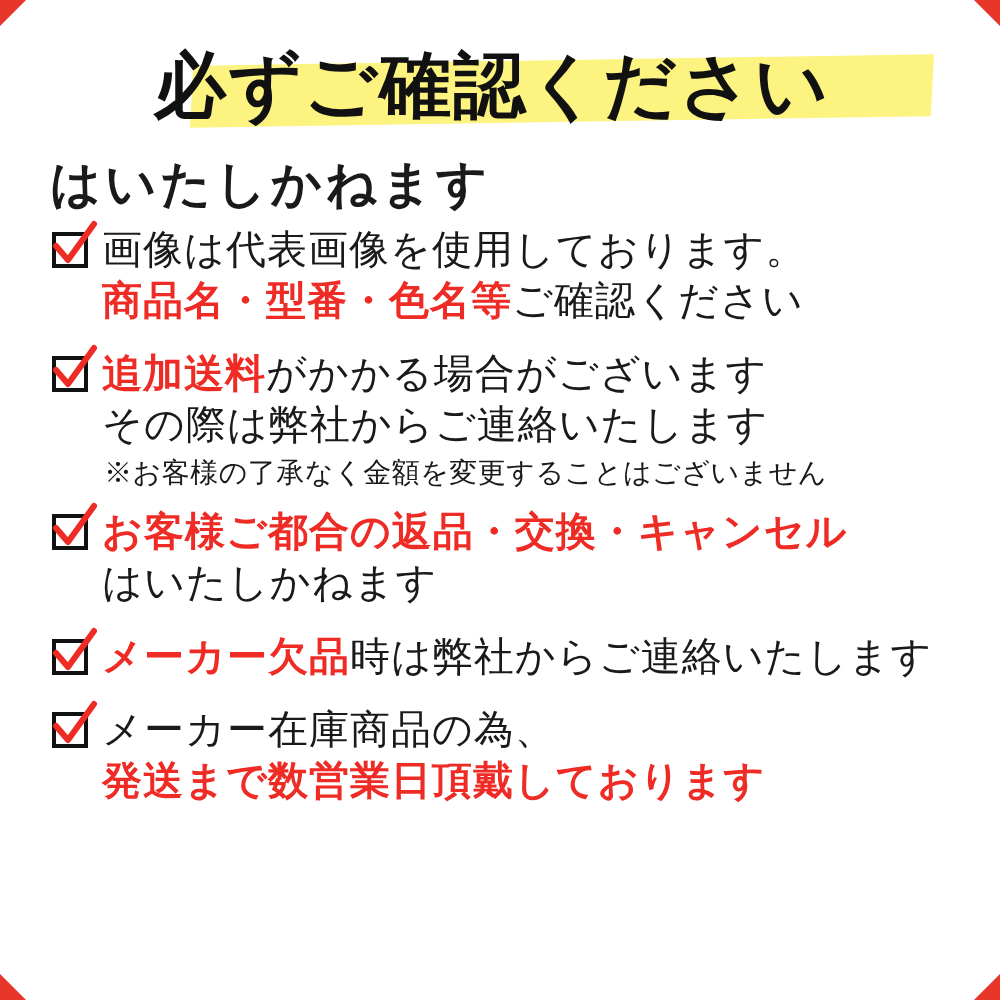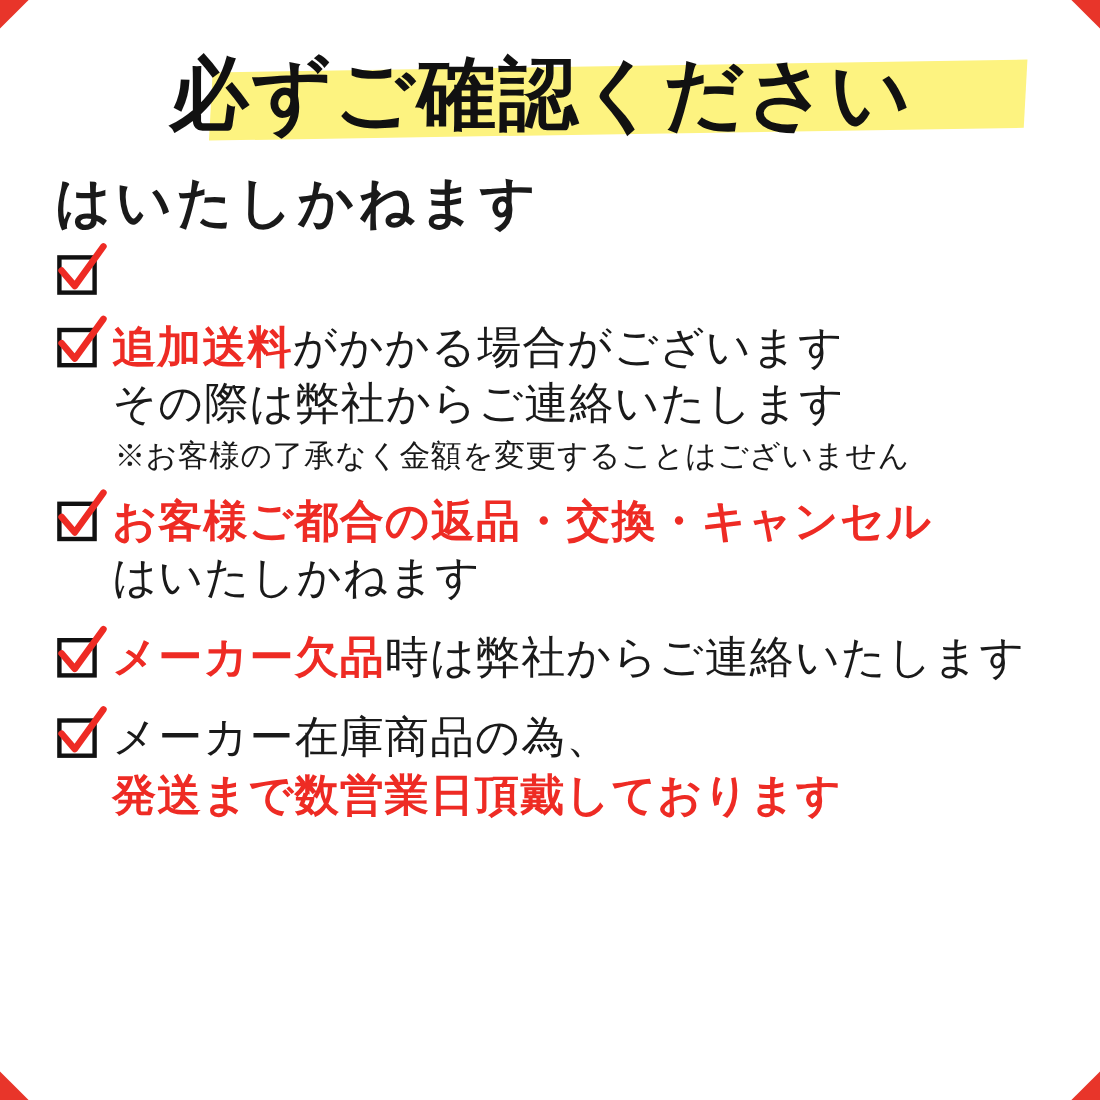--- a/index.html
+++ b/index.html
@@ -167,20 +167,22 @@
 
   <div class="section-title">はいたしかねます</div>
 
   <div class="item">
     <div class="checkbox">
       <svg viewBox="0 0 50 50" aria-hidden="true">
         <path d="M6 26 L18 40 L44 4" fill="none" stroke="#ee2b24" stroke-width="6" stroke-linecap="round" stroke-linejoin="round"></path>
       </svg>
     </div>
     <div class="lines">
+      <div class="line">画像は代表画像を使用しております。</div>
+      <div class="line"><span class="red-seg">商品名・型番・色名等</span><span class="blk-seg">ご確認ください</span></div>
     </div>
   </div>
 
   <div class="item tight">
     <div class="checkbox">
       <svg viewBox="0 0 50 50" aria-hidden="true">
         <path d="M6 26 L18 40 L44 4" fill="none" stroke="#ee2b24" stroke-width="6" stroke-linecap="round" stroke-linejoin="round"></path>
       </svg>
     </div>
     <div class="lines">

